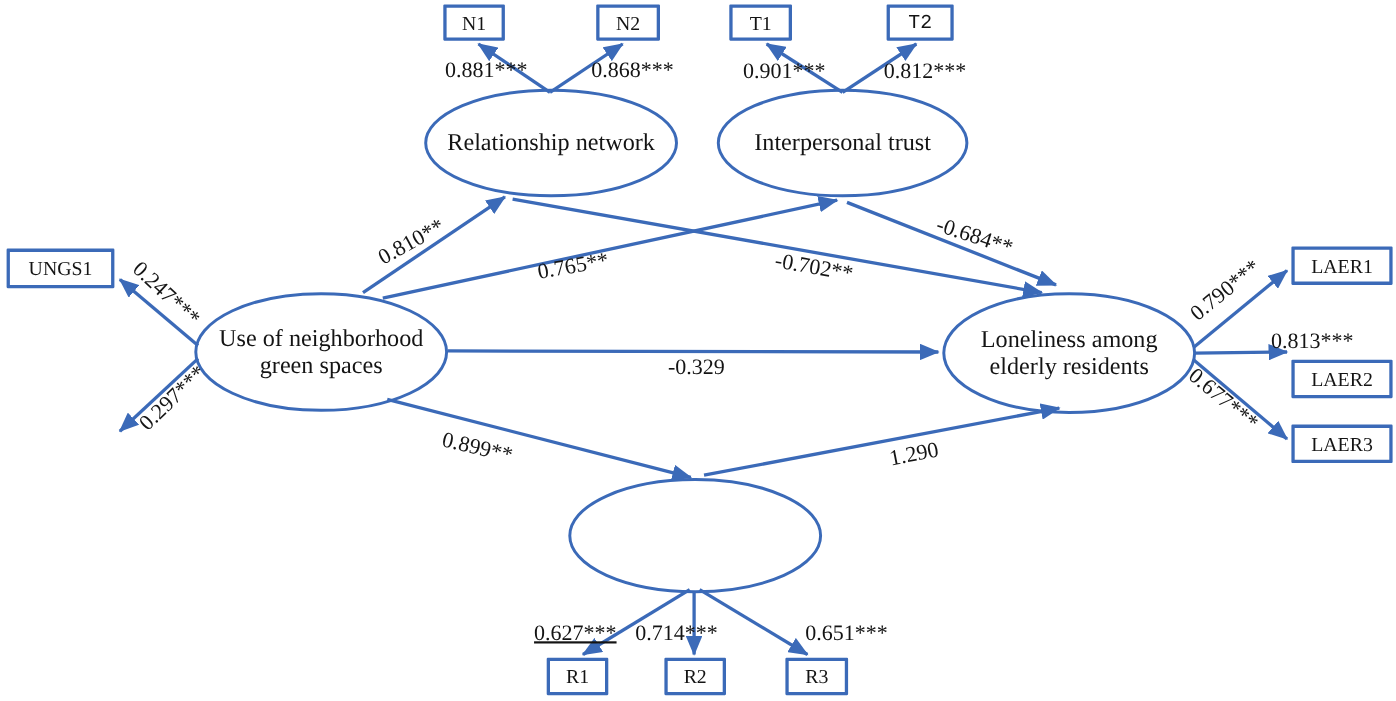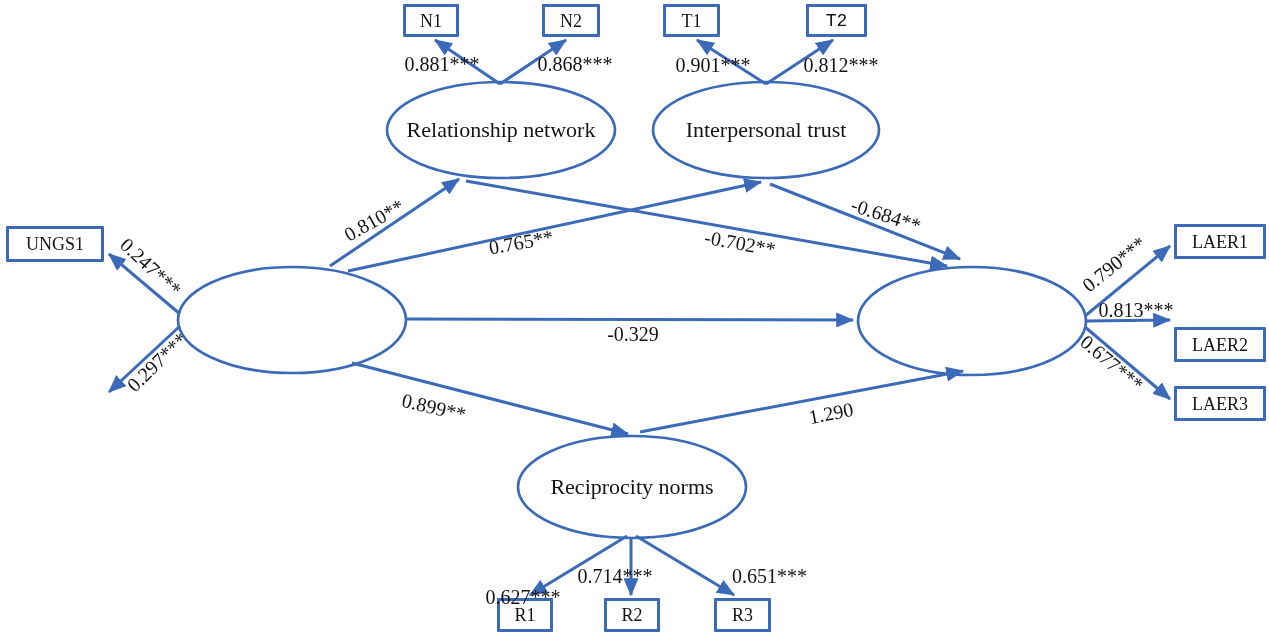--- a/index.html
+++ b/index.html
@@ -71,44 +71,45 @@
     <line x1="348" y1="271" x2="761" y2="182" stroke="#3b6ab8" stroke-width="3" marker-end="url(#ah)"></line>
     <line x1="466" y1="181" x2="947" y2="266" stroke="#3b6ab8" stroke-width="3" marker-end="url(#ah)"></line>
     <line x1="770" y1="184" x2="960" y2="259" stroke="#3b6ab8" stroke-width="3" marker-end="url(#ah)"></line>
     <line x1="407" y1="319" x2="853" y2="320" stroke="#3b6ab8" stroke-width="3" marker-end="url(#ah)"></line>
     <line x1="352" y1="363" x2="628" y2="434" stroke="#3b6ab8" stroke-width="3" marker-end="url(#ah)"></line>
     <line x1="640" y1="432" x2="963" y2="371" stroke="#3b6ab8" stroke-width="3" marker-end="url(#ah)"></line>
   </svg>
 
   <div class="elabel" style="left:501px;top:130px;width:230px;">Relationship network</div>
   <div class="elabel" style="left:766px;top:130px;width:220px;">Interpersonal trust</div>
-  <div class="elabel" style="left:632px;top:487px;width:220px;">Reciprocity norms</div>
+  <div class="elabel" style="left:292px;top:320px;width:212px;">Use of neighborhood green spaces</div>
+  <div class="elabel" style="left:972px;top:321px;width:200px;">Loneliness among elderly residents</div>
 
   <div class="box" style="left:403px;top:4px;width:56px;height:33px;">N1</div>
   <div class="box" style="left:542px;top:4px;width:58px;height:33px;">N2</div>
   <div class="box" style="left:663px;top:4px;width:57px;height:33px;">T1</div>
   <div class="box" style="left:806px;top:4px;width:61px;height:33px;font-family:Liberation Mono, monospace;">T2</div>
   <div class="box" style="left:6px;top:226px;width:98px;height:36px;">UNGS1</div>
   <div class="box" style="left:1174px;top:224px;width:92px;height:35px;">LAER1</div>
   <div class="box" style="left:1174px;top:303px;width:92px;height:35px;margin-top:24px;">LAER2</div>
   <div class="box" style="left:1174px;top:386px;width:92px;height:35px;">LAER3</div>
   <div class="box" style="left:497px;top:598px;width:56px;height:34px;">R1</div>
   <div class="box" style="left:604px;top:598px;width:56px;height:34px;">R2</div>
   <div class="box" style="left:714px;top:598px;width:57px;height:34px;">R3</div>
 
   <div class="lbl" style="left:442px;top:64px;transform:translate(-50%,-50%);">0.881***</div>
   <div class="lbl" style="left:575px;top:64px;transform:translate(-50%,-50%);">0.868***</div>
   <div class="lbl" style="left:713px;top:65px;transform:translate(-50%,-50%);">0.901***</div>
   <div class="lbl" style="left:841px;top:65px;transform:translate(-50%,-50%);">0.812***</div>
   <div class="lbl" style="left:151px;top:267px;transform:translate(-50%,-50%) rotate(43deg);">0.247***</div>
   <div class="lbl" style="left:157px;top:362px;transform:translate(-50%,-50%) rotate(-44deg);">0.297***</div>
   <div class="lbl" style="left:1114px;top:264px;transform:translate(-50%,-50%) rotate(-39deg);">0.790***</div>
-  <div class="lbl" style="left:1136px;top:310px;transform:translate(-50%,-50%);">0.813***</div>
+  <div class="lbl" style="left:1193px;top:310px;transform:translate(-50%,-50%);">0.813***</div>
   <div class="lbl" style="left:1112px;top:363px;transform:translate(-50%,-50%) rotate(40deg);">0.677***</div>
-  <div class="lbl" style="left:523px;top:597px;transform:translate(-50%,-50%);">0.627***</div>
+  <div class="lbl" style="left:523px;top:576px;transform:translate(-50%,-50%);text-decoration:underline;">0.627***</div>
   <div class="lbl" style="left:615px;top:576px;transform:translate(-50%,-50%);">0.714***</div>
   <div class="lbl" style="left:755px;top:576px;transform:translate(-50%,-50%);padding-left:29px;">0.651***</div>
 
   <div class="lbl" style="left:374px;top:220px;transform:translate(-50%,-50%) rotate(-29deg);">0.810**</div>
   <div class="lbl" style="left:521px;top:242px;transform:translate(-50%,-50%) rotate(-10deg);">0.765**</div>
   <div class="lbl" style="left:740px;top:243px;transform:translate(-50%,-50%) rotate(10deg);">-0.702**</div>
   <div class="lbl" style="left:886px;top:215px;transform:translate(-50%,-50%) rotate(18deg);">-0.684**</div>
   <div class="lbl" style="left:633px;top:334px;transform:translate(-50%,-50%);">-0.329</div>
   <div class="lbl" style="left:434px;top:407px;transform:translate(-50%,-50%) rotate(13deg);">0.899**</div>
   <div class="lbl" style="left:831px;top:413px;transform:translate(-50%,-50%) rotate(-11deg);">1.290</div>

